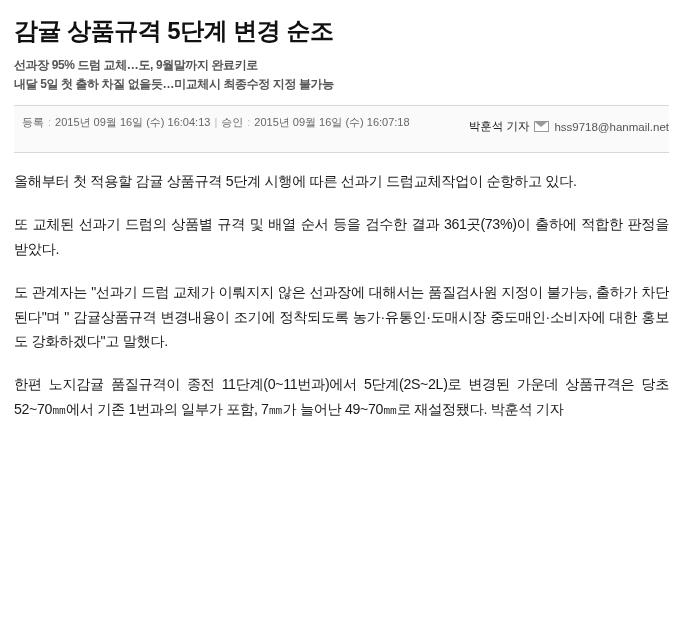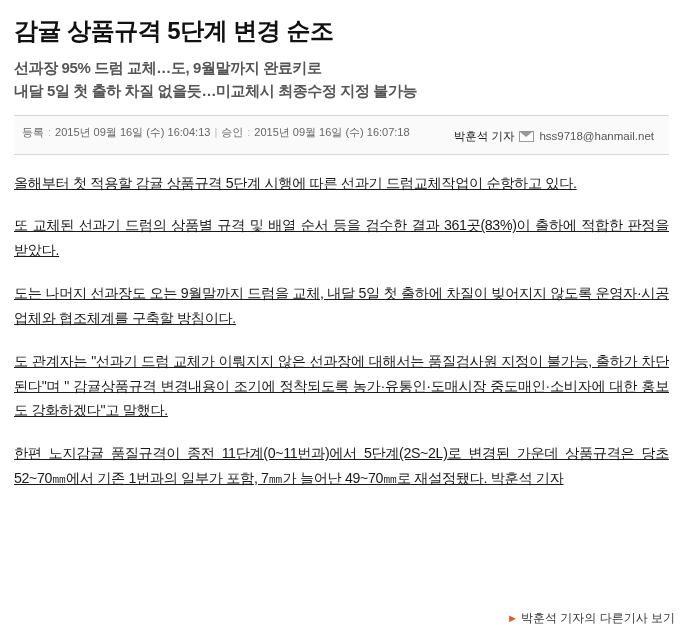--- a/index.html
+++ b/index.html
@@ -26,48 +26,48 @@
     font-weight: bold;
     color: #111111;
     letter-spacing: -0.5px;
     margin: 6px 0 10px 0;
     line-height: 1.25;
   }
   .subheads {
     margin: 0 0 12px 0;
   }
   .subhead {
-    font-size: 15px;
+    font-size: 12px;
     font-weight: bold;
     color: #555555;
     letter-spacing: -0.4px;
     line-height: 1.55;
   }
   .meta-box {
     border-top: 1px solid #d8d8d8;
     border-bottom: 1px solid #d8d8d8;
     background: #fafafa;
     padding: 7px 8px 7px 8px;
     margin: 0 0 16px 0;
     position: relative;
-    height: 40px;
+    height: 48px;
     box-sizing: border-box;
   }
   .meta-left {
     font-size: 11px;
     color: #666666;
     line-height: 1.65;
   }
   .meta-sep {
     color: #bbbbbb;
     padding: 0 4px;
   }
   .meta-right {
     position: absolute;
-    right: 15px;
+    right: 0;
     top: 13px;
     font-size: 11.5px;
     color: #333333;
     display: flex;
     align-items: center;
     gap: 5px;
   }
   .reporter-name { color: #222222; }
   .mail-icon {
     display: inline-block;
@@ -91,21 +91,20 @@
     color: #555555;
     text-decoration: none;
   }
   .body-text p {
     font-size: 14.2px;
     line-height: 1.75;
     color: #1a1a1a;
     letter-spacing: -0.35px;
     margin: 0 0 18px 0;
     text-align: justify;
-    text-decoration: underline;
   }
   .footer {
     position: absolute;
     left: 14px;
     right: 14px;
     bottom: 8px;
     text-align: right;
     font-size: 12px;
     color: #333333;
   }
@@ -139,23 +138,19 @@
     </div>
     <div class="meta-right">
       <span class="reporter-name">박훈석 기자</span>
       <span class="mail-icon"></span>
       <a class="mail-link" href="#">hss9718@hanmail.net</a>
     </div>
   </div>
 
   <div class="body-text">
     <p>올해부터 첫 적용할 감귤 상품규격 5단계 시행에 따른 선과기 드럼교체작업이 순항하고 있다.</p>
-    <p>또 교체된 선과기 드럼의 상품별 규격 및 배열 순서 등을 검수한 결과 361곳(83%)이 출하에 적합한 판정을 받았다.</p>
-    <p>도는 나머지 선과장도 오는 9월말까지 드럼을 교체, 내달 5일 첫 출하에 차질이 빚어지지 않도록 운영자·시공업체와 협조체계를 구축할 방침이다.</p>
+    <p>또 교체된 선과기 드럼의 상품별 규격 및 배열 순서 등을 검수한 결과 361곳(73%)이 출하에 적합한 판정을 받았다.</p>
     <p>도 관계자는 "선과기 드럼 교체가 이뤄지지 않은 선과장에 대해서는 품질검사원 지정이 불가능, 출하가 차단된다"며 " 감귤상품규격 변경내용이 조기에 정착되도록 농가·유통인·도매시장 중도매인·소비자에 대한 홍보도 강화하겠다"고 말했다.</p>
     <p>한편 노지감귤 품질규격이 종전 11단계(0~11번과)에서 5단계(2S~2L)로 변경된 가운데 상품규격은 당초 52~70㎜에서 기존 1번과의 일부가 포함, 7㎜가 늘어난 49~70㎜로 재설정됐다. 박훈석 기자</p>
   </div>
 
-  <div class="footer">
-    <span class="arrow">►</span><a href="#">박훈석 기자의 다른기사 보기</a>
-  </div>
 
 </div>
 
 </body></html>

